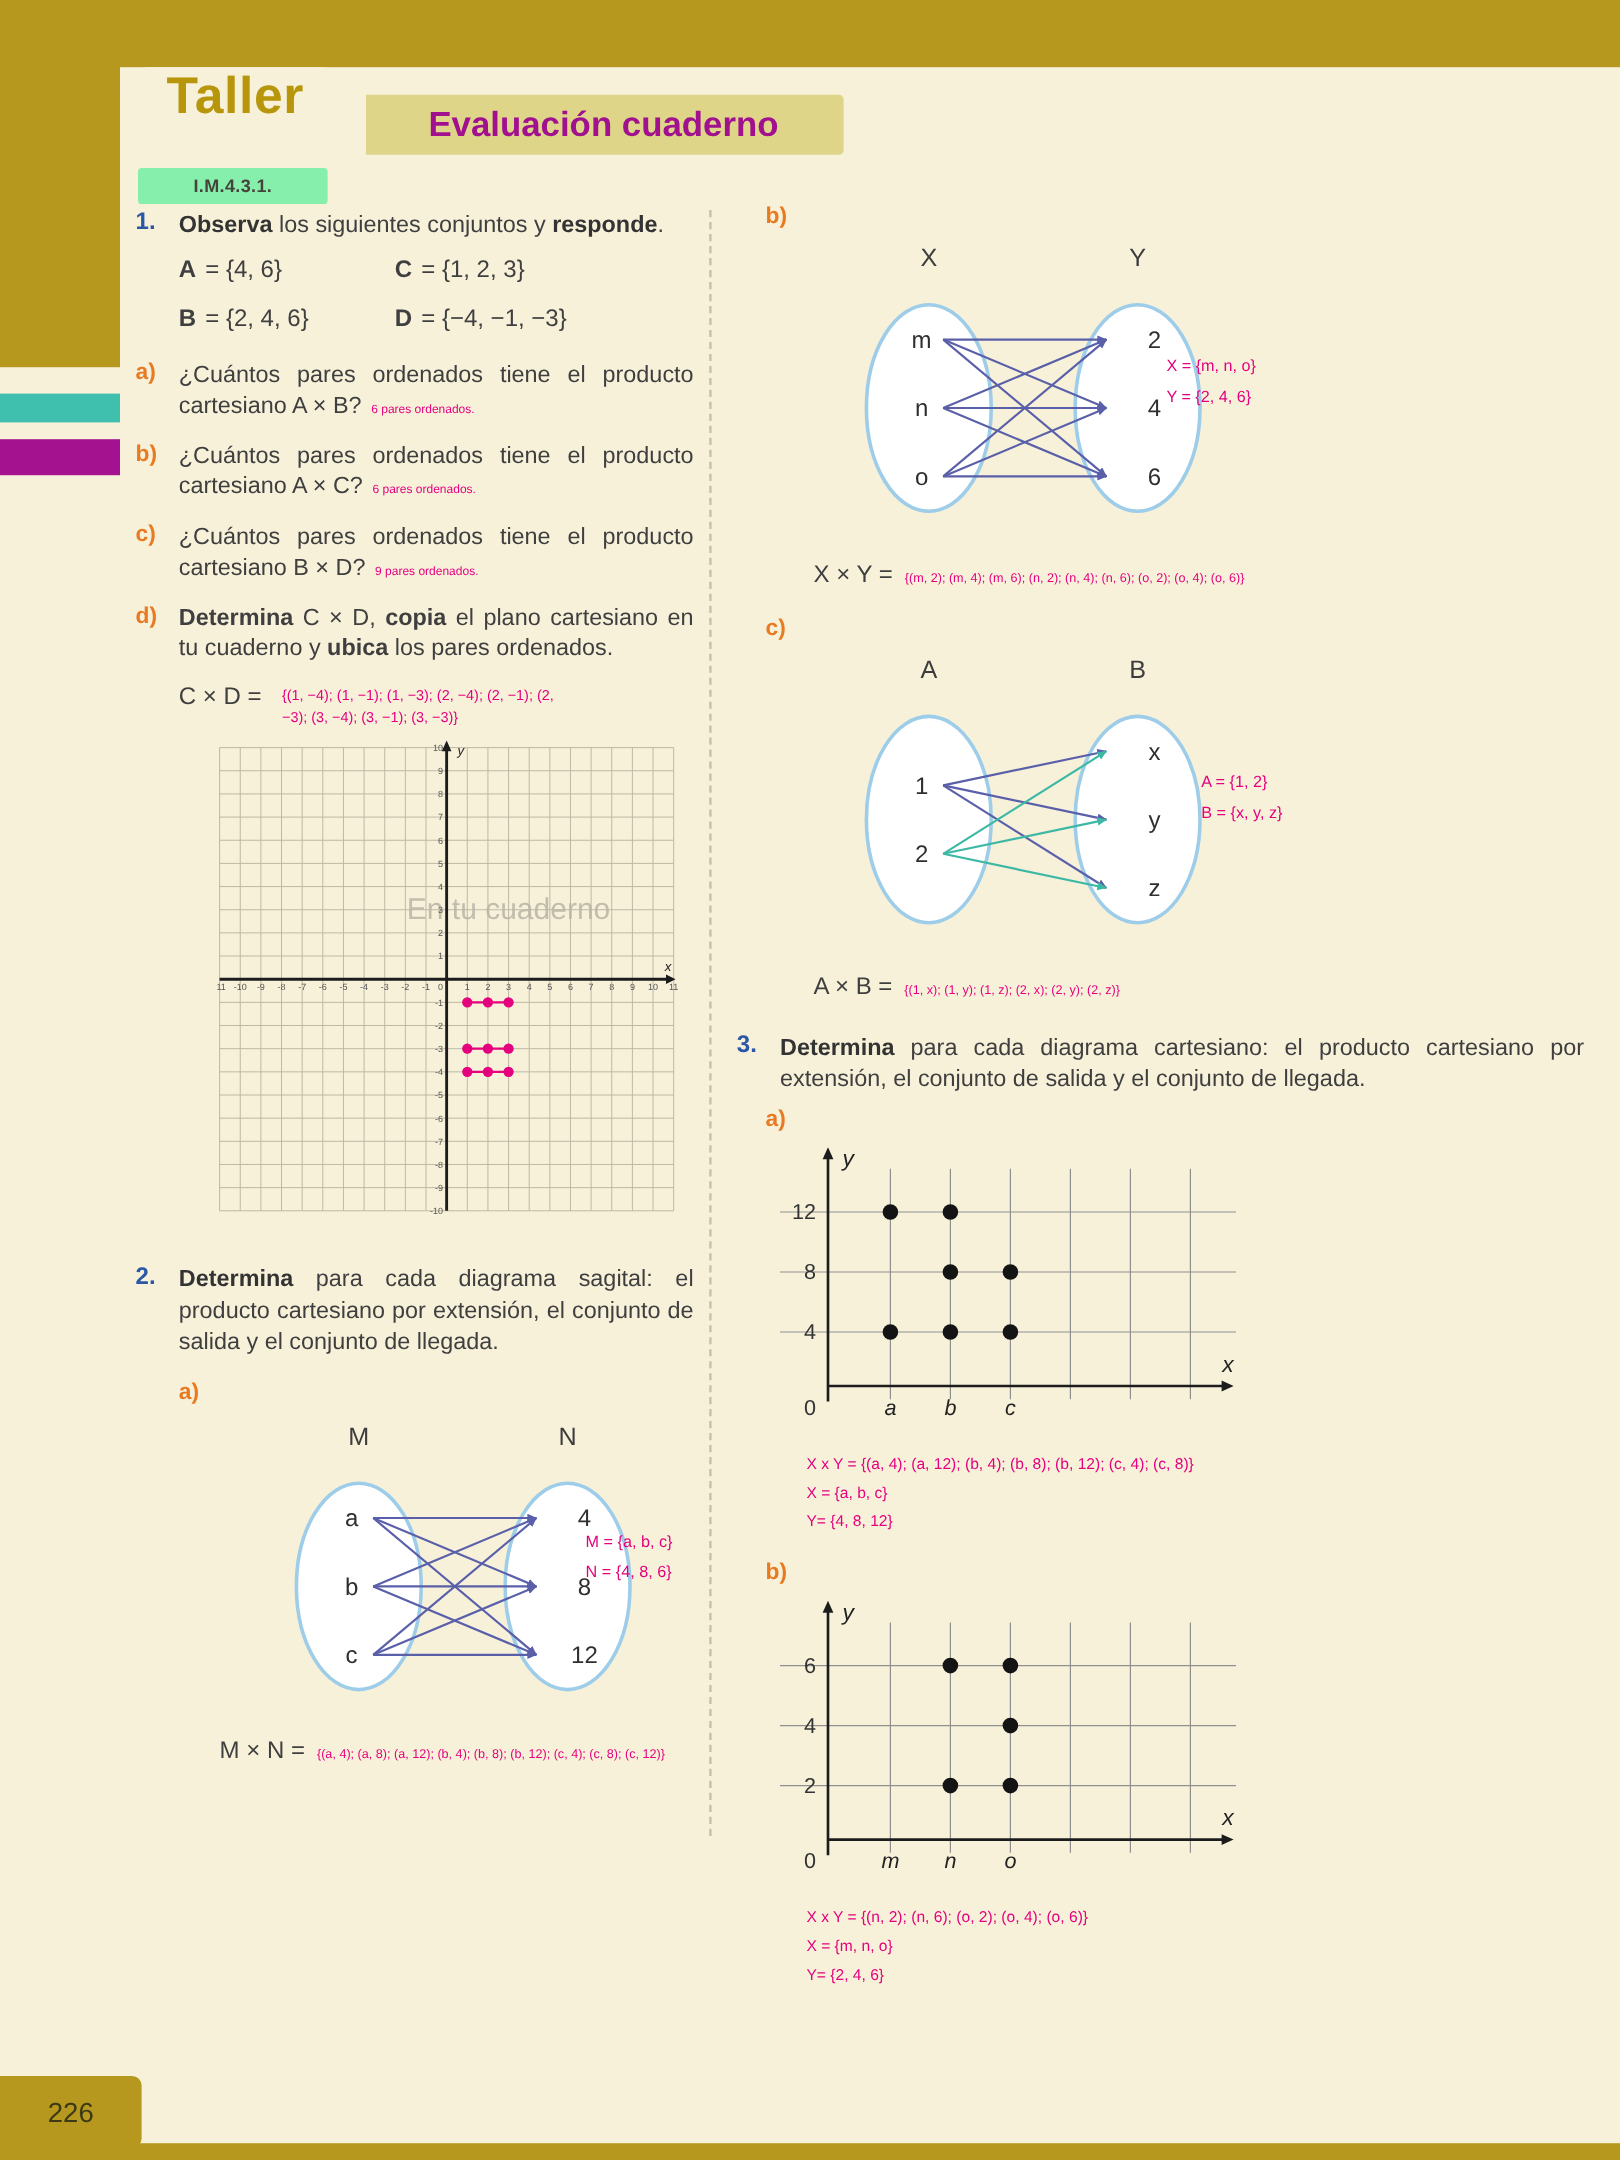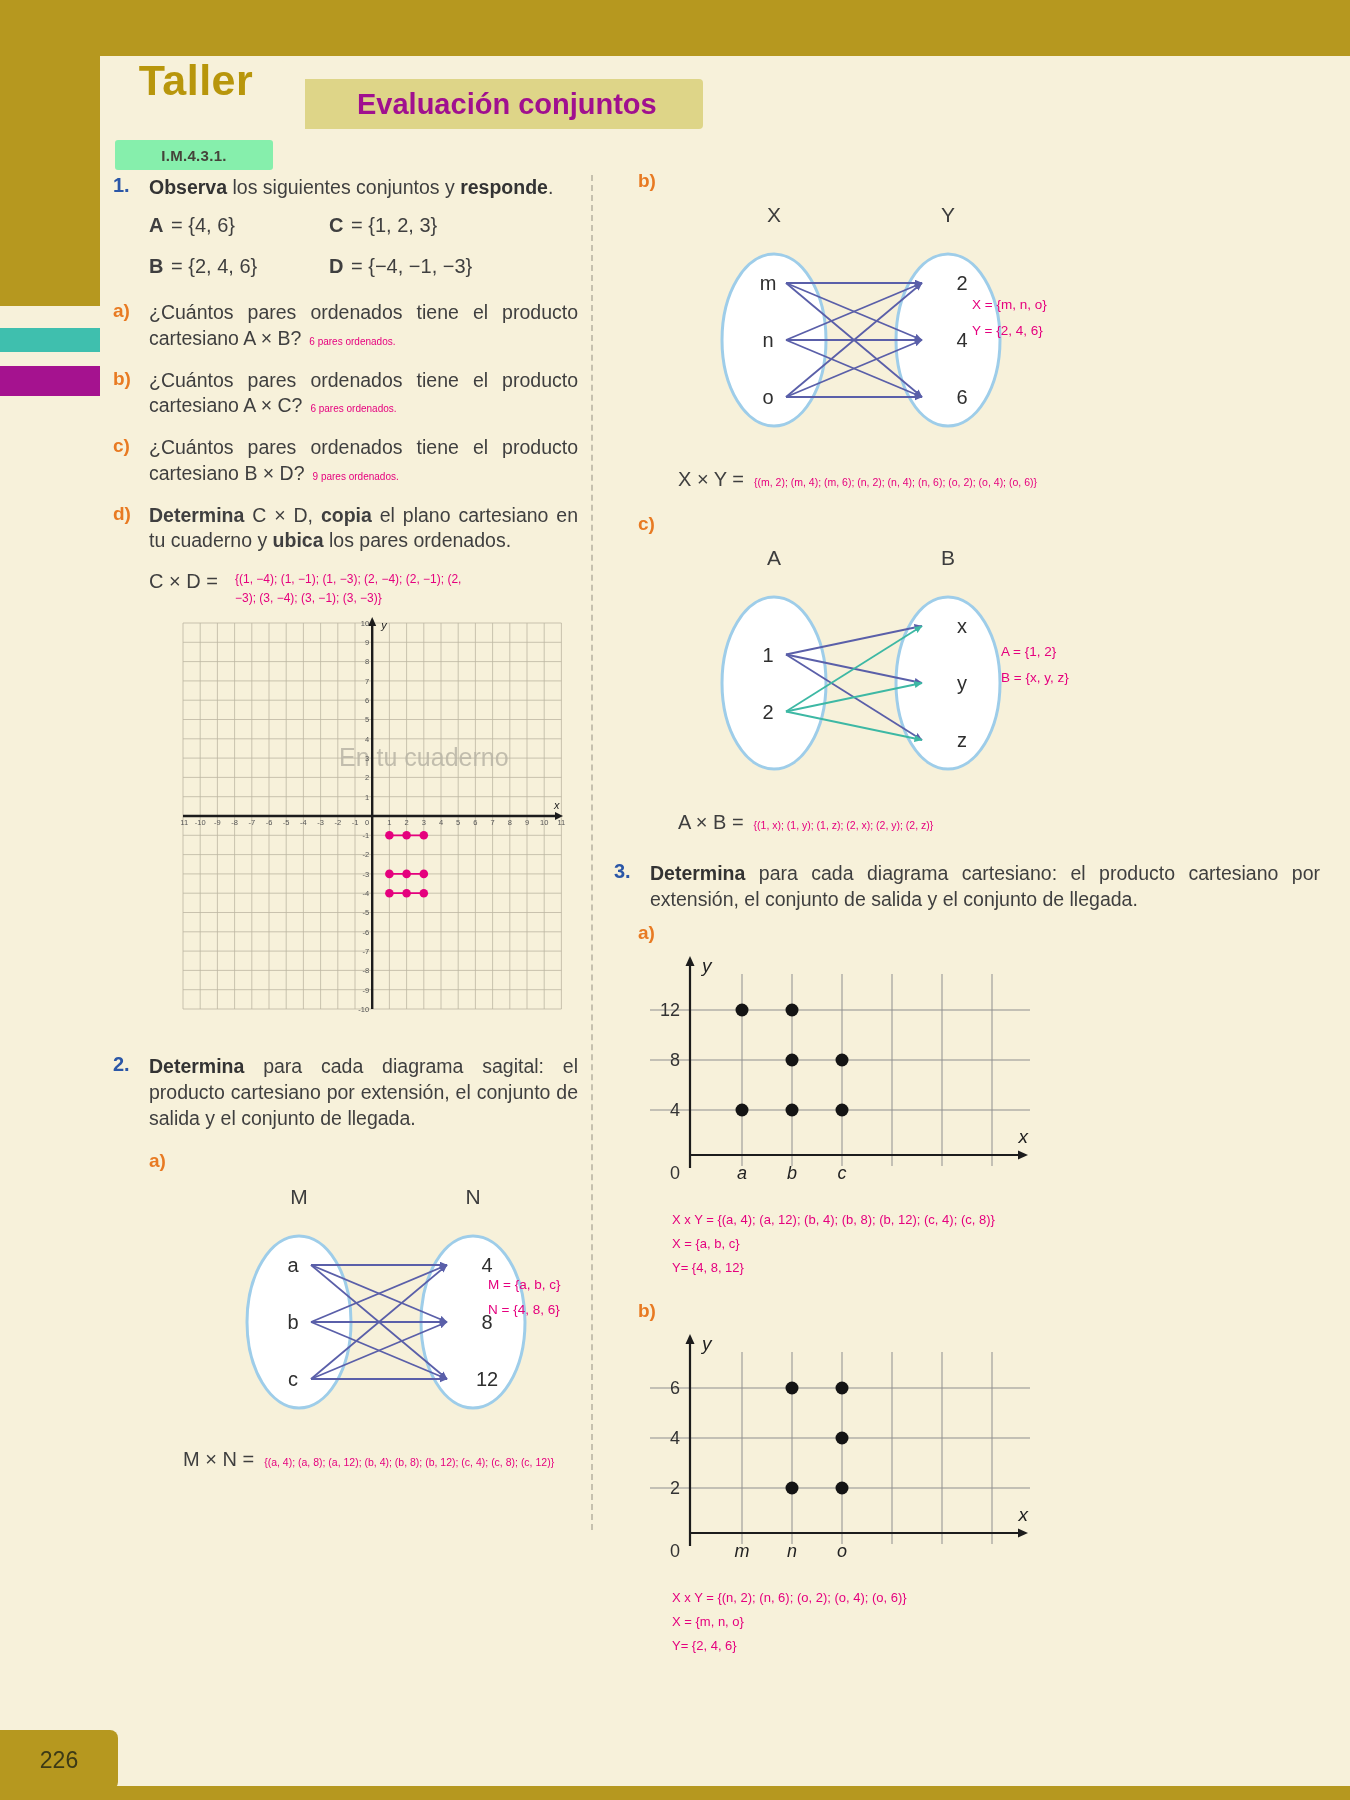--- a/index.html
+++ b/index.html
@@ -92,21 +92,21 @@
 <div class="abs gold band-top"></div>
 <div class="abs gold band-left"></div>
 <div class="abs bar-teal"></div>
 <div class="abs bar-magenta"></div>
 <div class="abs gold band-bottom"></div>
 
 <div class="abs tab-taller">
   <span>Taller</span>
 </div>
 <div class="abs box-eval">
-  <span>Evaluación conjuntos</span>
+  <span>Evaluación cuaderno</span>
 </div>
 <div class="abs badge">I.M.4.3.1.</div>
 <div class="abs pagenum">
   <span>226</span>
 </div>
 <div class="abs divider"></div>
 
 <div class="abs col-left">
 
   <div class="exhead">

